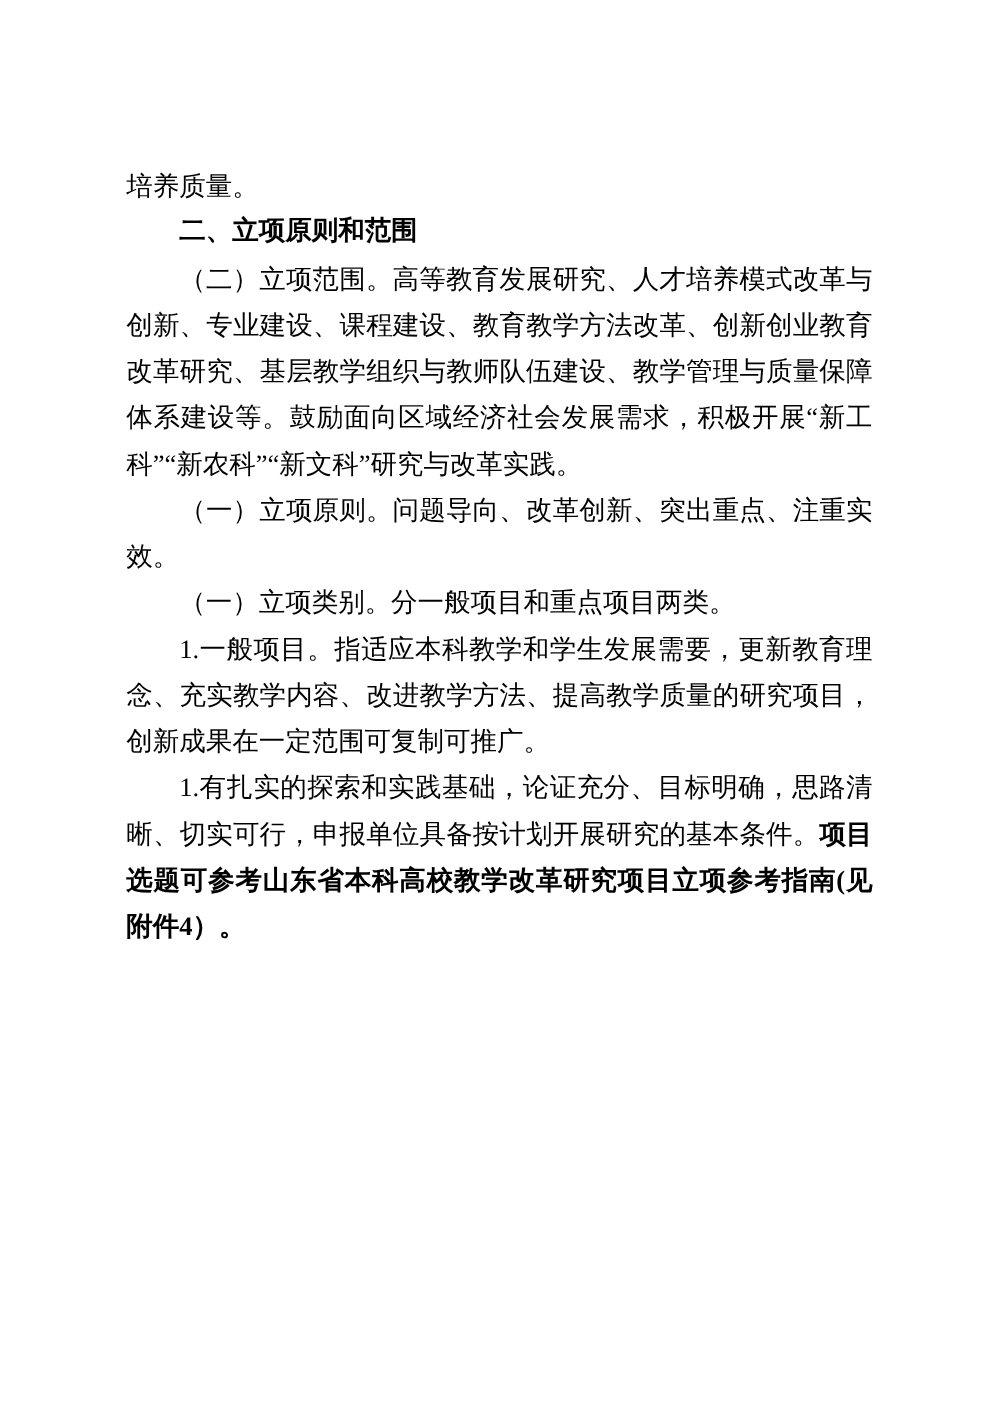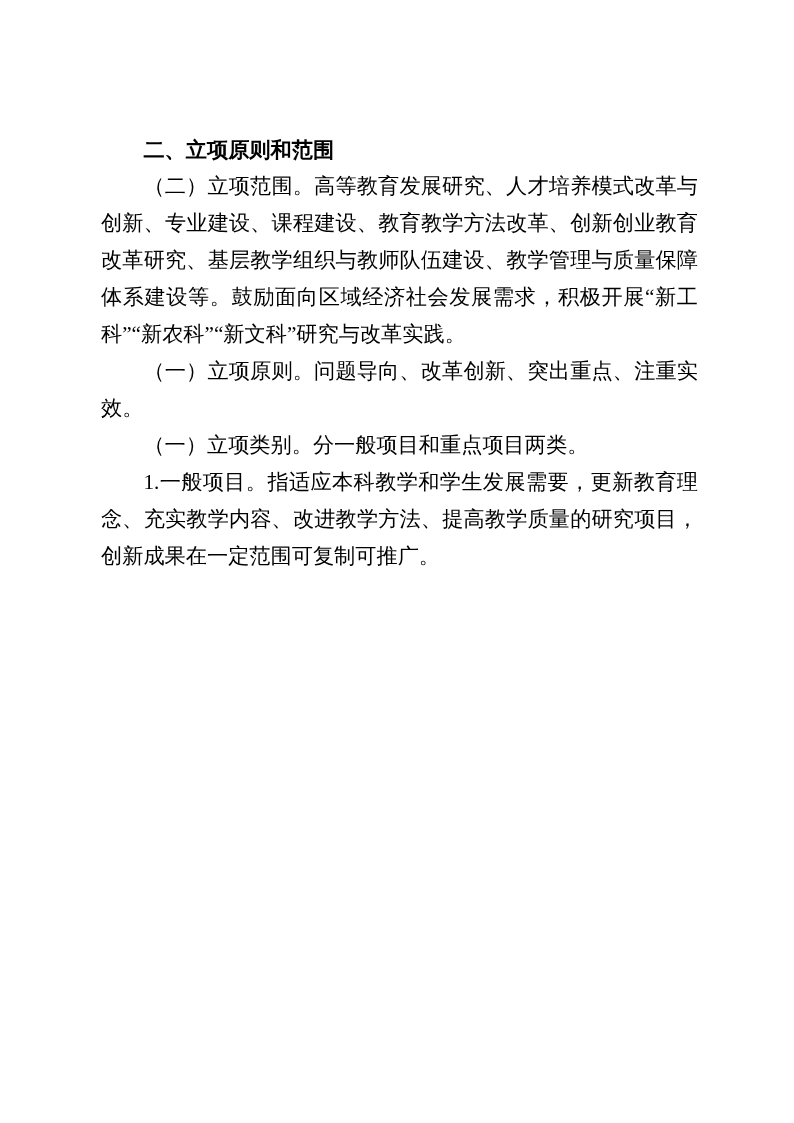--- a/index.html
+++ b/index.html
@@ -27,41 +27,45 @@
   }
   .content p {
     text-indent: 2em;
     margin: 0;
   }
   .content p.no-indent {
     text-indent: 0;
   }
   .content p.heading {
     font-weight: 700;
-    font-family: Liberation Sans, sans-serif;
+    font-family: Liberation Mono, monospace;
   }
   .bold-run {
     font-weight: 700;
   }
 </style>
 </head>
 <body>
 
 <div class="page">
   <div class="content">
 
+    <p class="no-indent">培养质量。</p>
 
     <p class="heading">二、立项原则和范围</p>
 
     <p>（二）立项范围。高等教育发展研究、人才培养模式改革与创新、专业建设、课程建设、教育教学方法改革、创新创业教育改革研究、基层教学组织与教师队伍建设、教学管理与质量保障体系建设等。鼓励面向区域经济社会发展需求，积极开展“新工科”“新农科”“新文科”研究与改革实践。</p>
 
     <p>（一）立项原则。问题导向、改革创新、突出重点、注重实效。</p>
 
 
     <p>（一）立项类别。分一般项目和重点项目两类。</p>
 
     <p>1.一般项目。指适应本科教学和学生发展需要，更新教育理念、充实教学内容、改进教学方法、提高教学质量的研究项目，创新成果在一定范围可复制可推广。</p>
 
 
 
+    <p>
+      <span>1.有扎实的探索和实践基础，论证充分、目标明确，思路清晰、切实可行，申报单位具备按计划开展研究的基本条件。</span><span class="bold-run">项目选题可参考山东省本科高校教学改革研究项目立项参考指南(见附件4）。</span>
+    </p>
 
   </div>
 </div>
 
 </body></html>

